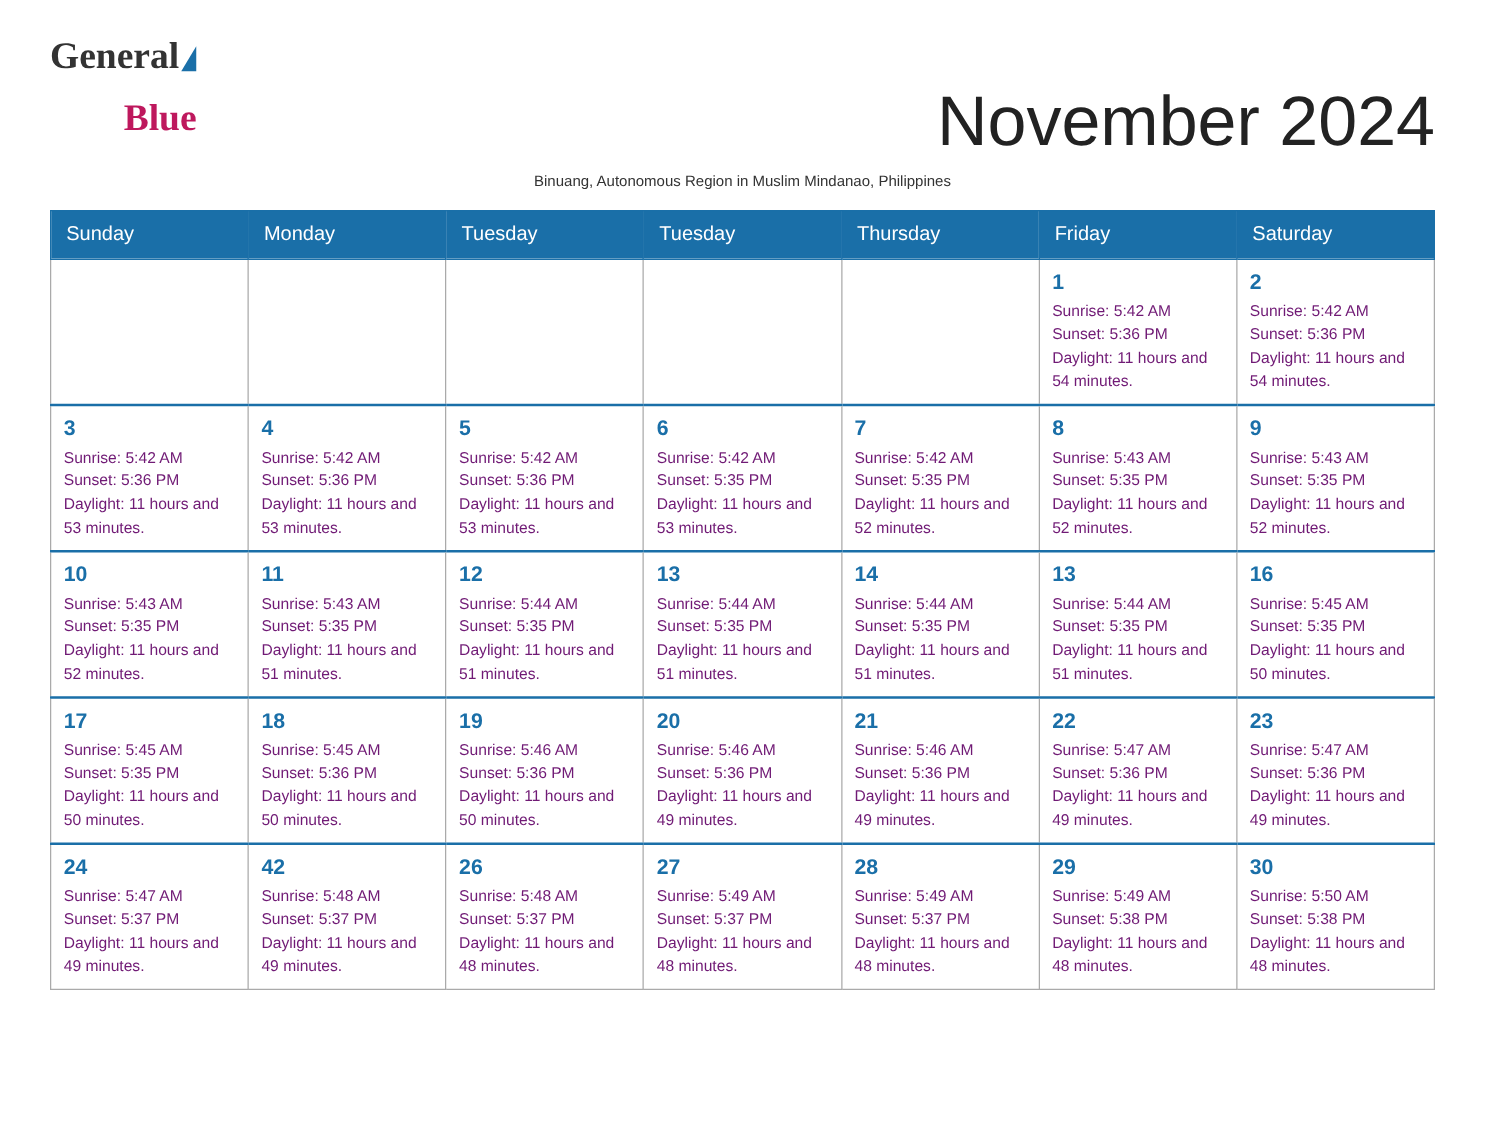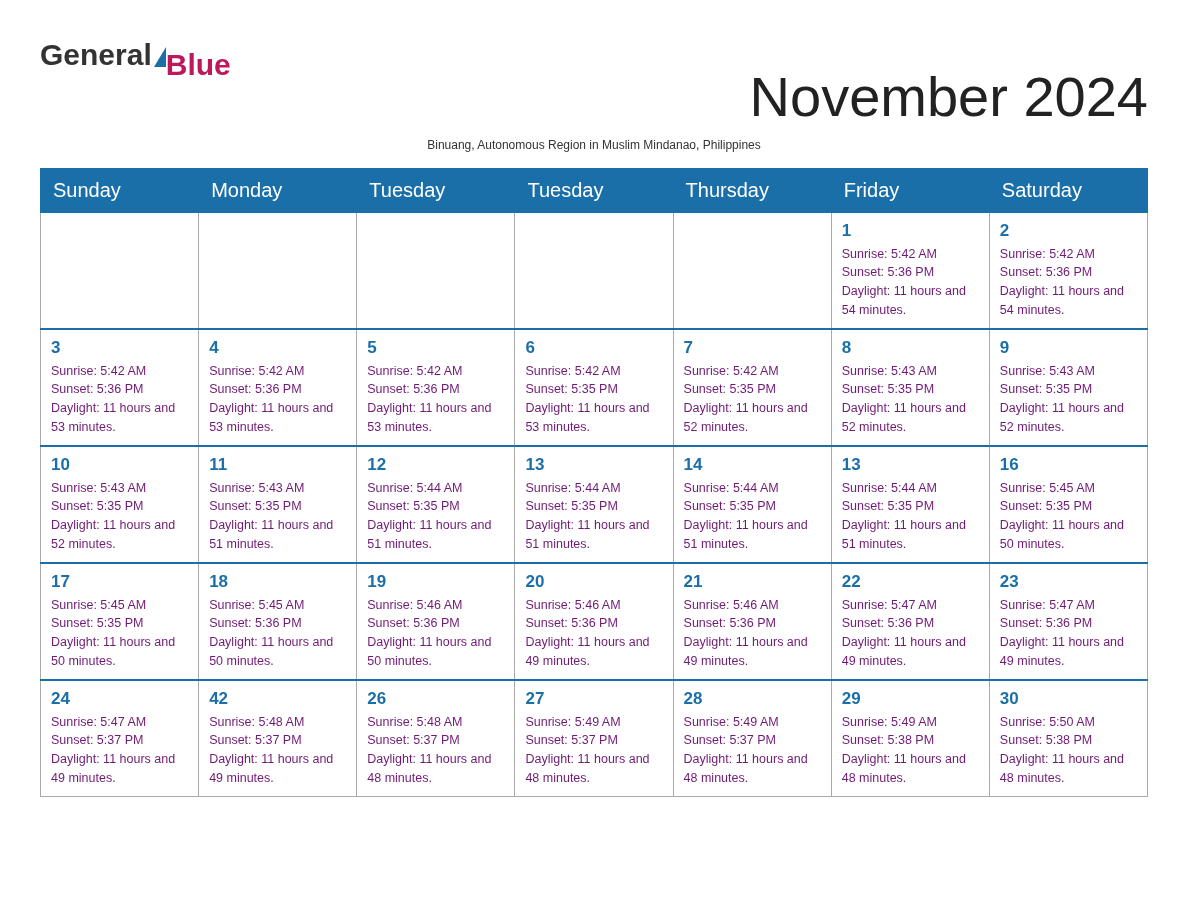--- a/index.html
+++ b/index.html
@@ -34,21 +34,21 @@
     .calendar {
       width: 100%;
       border-collapse: collapse;
       border: 1px solid #999;
     }
     .calendar thead tr th {
       background-color: #1a6fa8;
       color: #fff;
       padding: 10px 12px;
       text-align: left;
-      font-size: 20px;
+      font-size: 16px;
       font-weight: normal;
       border: 1px solid #1a6fa8;
     }
     .calendar tbody tr td {
       vertical-align: top;
       padding: 8px 10px;
       border: 1px solid #aaa;
       width: 14.28%;
       min-height: 90px;
       font-size: 13px;
@@ -69,21 +69,23 @@
       font-size: 12.5px;
       color: #701a75;
       line-height: 1.5;
     }
     .calendar tbody tr:not(:last-child) td {
       border-bottom: 2px solid #1a6fa8;
     }
     
     .logo-wrapper {
       display: flex;
+      flex-direction: column;
       line-height: 1;
+      font-family: Liberation Serif, serif;
     }
     .logo-row1 {
       display: flex;
       align-items: center;
       gap: 2px;
     }
     .logo-general {
       font-size: 30px;
       font-weight: bold;
       color: #333;

